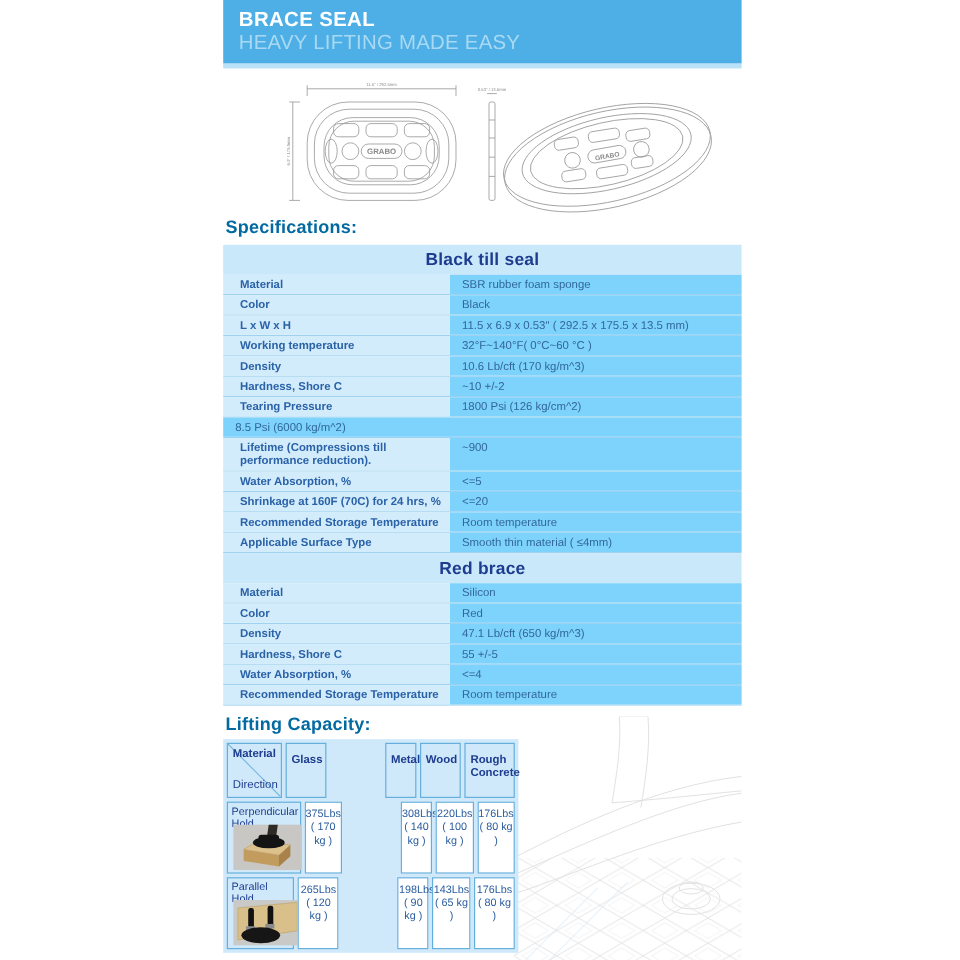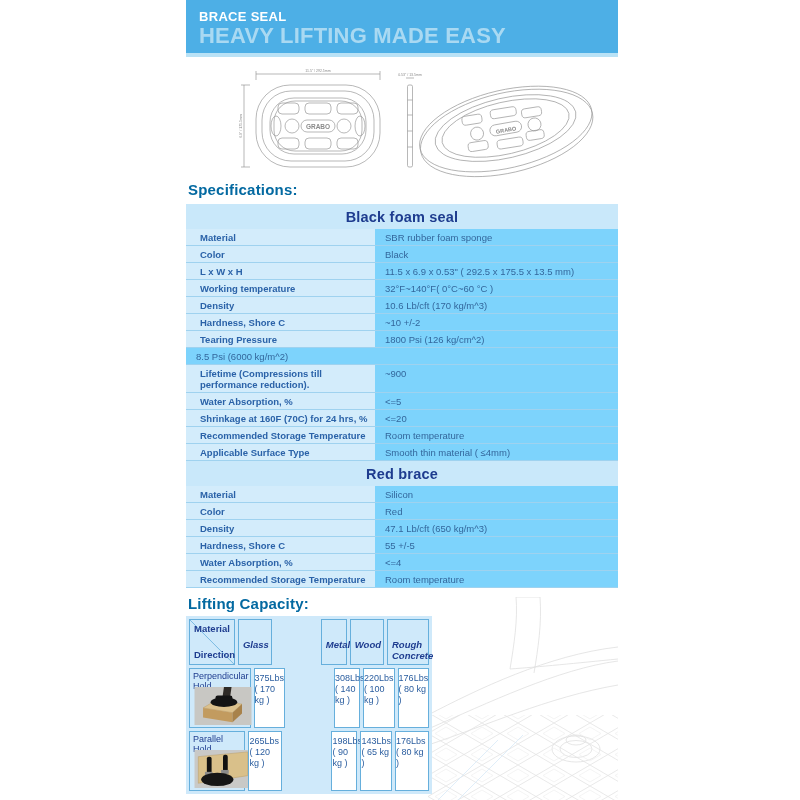--- a/index.html
+++ b/index.html
@@ -3,22 +3,22 @@
 <meta charset="utf-8">
 <style>
   * { margin:0; padding:0; box-sizing:border-box; }
   html,body { background:#fff; }
   .page { position:relative; width:800px; height:800px; background:#fff;
           font-family:"Liberation Sans", sans-serif; overflow:hidden; }
   .content { position:absolute; left:186px; top:0; width:432px; height:800px; }
 
   
   .band { position:absolute; left:0; top:0; width:432px; height:53px; background:#4dafe6; padding:7px 0 0 13px; }
-  .band .title { font-size:13px; font-weight:bold; color:#ffffff; letter-spacing:.3px; line-height:19px; }
-  .band .subtitle { font-size:22px; font-weight:bold; color:#a9d9f2; letter-spacing:.2px; line-height:19px; }
+  .band .title { font-size:17px; font-weight:bold; color:#ffffff; letter-spacing:.3px; line-height:19px; }
+  .band .subtitle { font-size:17px; font-weight:normal; color:#a9d9f2; letter-spacing:.2px; line-height:19px; }
   .strip { position:absolute; left:0; top:53px; width:432px; height:4px; background:#b9e2f6; }
 
   
   .drawing { position:absolute; left:0; top:60px; width:432px; height:120px; }
 
   
   .sec-heading { position:absolute; left:2px; font-size:15px; font-weight:bold; color:#0369a1; letter-spacing:.2px; }
   .spec-heading { top:181px; }
   .lift-heading { top:595px; }
 
@@ -34,27 +34,27 @@
 
   
   .lift-table { position:absolute; left:0; top:616px; width:246px; background:#cfe9fa;
                 padding:3px; display:flex; flex-direction:column; gap:3px; z-index:2; }
   .lrow { display:flex; gap:3px; }
   .cell { border:1px solid #66afdc; background:#cfe9fa; position:relative; }
   .hrow { height:46px; }
   .drow { height:60px; }
   .c0 { width:70px; }
   .c1 { width:42px; } .c2 { width:26px;margin-left:46px; } .c3 { width:36px; } .c4 { width:42px; }
-  .colh { color:#1e3c8f; font-weight:bold; font-size:9.5px; line-height:10.5px; padding:20px 2px 0 4px;font-style:italic; }
+  .colh { color:#1e3c8f; font-weight:bold; font-size:9.5px; line-height:10.5px; padding:9px 2px 0 4px; }
   .corner-svg { position:absolute; left:0; top:0; width:100%; height:100%; }
   .corner-top { position:absolute; right:4px; top:3px; font-size:9.5px; font-weight:bold; color:#1e3c8f; }
-  .corner-bottom { position:absolute; left:4px; bottom:4px; font-size:9.5px; font-weight:bold; color:#1e3c8f; }
+  .corner-bottom { position:absolute; left:4px; bottom:4px; font-size:9.5px; font-weight:normal; color:#1e3c8f; }
   .rowlab { color:#1e3c8f; font-weight:normal; font-size:9px; line-height:10px; padding:2px 1px 1px 3px; }
   .photo { position:absolute; left:3px; bottom:2px; width:60px; height:38px; }
-  .dcell { background:#ffffff; padding-top:4px;
+  .dcell { background:#ffffff; text-align:center; padding-top:4px;
            font-size:9px; line-height:11px; color:#2a5d9f; }
 
   
   .wireframe { position:absolute; left:242px; top:597px; width:190px; height:203px; z-index:1; }
 </style>
 </head>
 <body>
 
 <div class="page">
   <div class="content">
@@ -120,21 +120,21 @@
         <circle cx="29" cy="1" r="6.5"></circle>
         <rect x="-16" y="-7" width="32" height="11" rx="5.5" transform="rotate(3)"></rect>
         <text x="0" y="2" text-anchor="middle" font-size="5.5" font-weight="bold" fill="#8a8a8a" stroke="none" transform="rotate(3)">GRABO</text>
       </g>
     </svg>
 
     <div class="sec-heading spec-heading">Specifications:</div>
 
     <div class="spec-wrap">
       <div>
-        <div class="tbl-title">Black foam seal</div>
+        <div class="tbl-title">Black till seal</div>
         <div class="spec-row">
             <div class="sl">Material</div>
             <div class="sv">SBR rubber foam sponge</div>
           </div>
         <div class="spec-row">
             <div class="sl">Color</div>
             <div class="sv">Black</div>
           </div>
         <div class="spec-row">
             <div class="sl">L x W x H</div>

